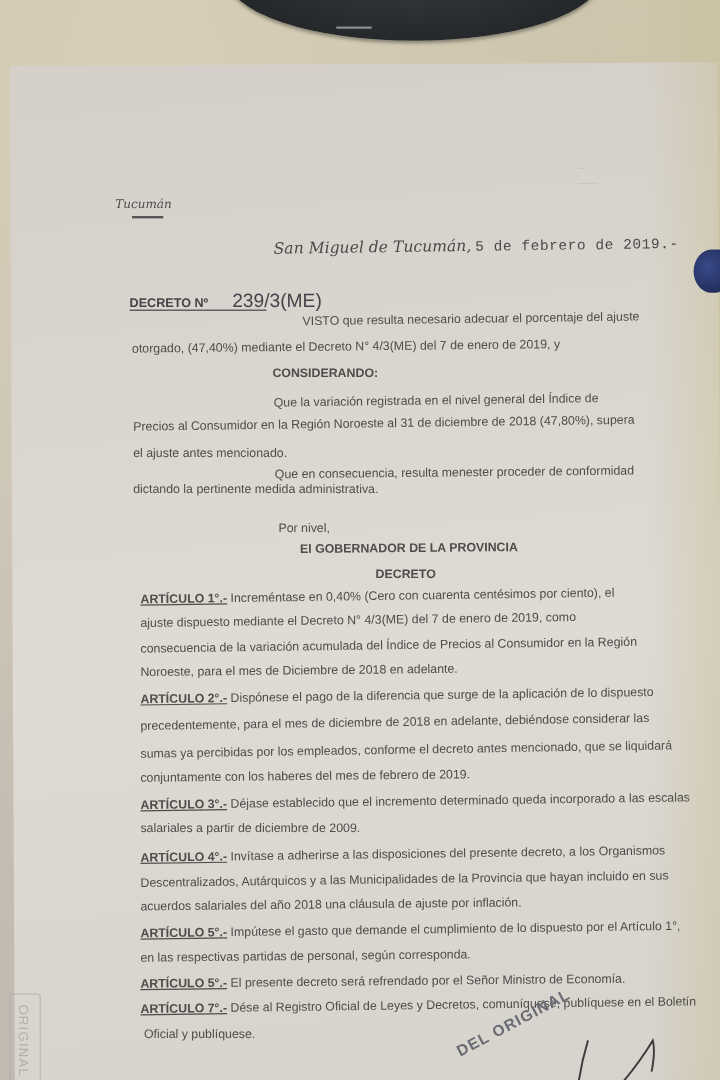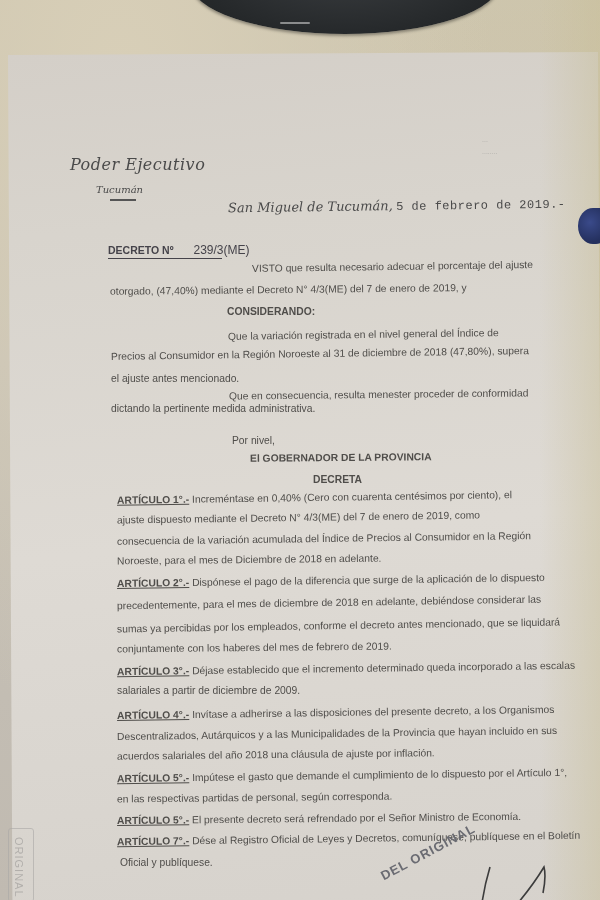--- a/index.html
+++ b/index.html
@@ -132,21 +132,21 @@
     .decree-num {
       position: absolute;
       left: 108px;
       top: 243px;
       color: #45434a;
       font-size: 10.5px;
       font-weight: bold;
     }
     .decree-num .num {
       font-weight: normal;
-      font-size: 12px;
+      font-size: 16px;
       margin-left: 20px;
     }
     .decree-num .rule {
       position: absolute;
       left: 0;
       top: 15px;
       width: 114px;
       height: 1px;
       background: #45434a;
     }
@@ -194,21 +194,20 @@
 <div class="right-shadow"></div>
 <div class="dark-object"></div>
 <div class="blue-thing"></div>
 
 <div class="faint-stamp">
   <div>...</div>
   <div>........</div>
 </div>
 
 <div class="letterhead">
-  <div class="lh-main">Poder Ejecutivo</div>
   <div class="lh-sub">Tucumán</div>
   <div class="lh-rule"></div>
 </div>
 
 <div class="place-date">
   <span class="place">San Miguel de Tucumán,</span>
   <span class="date">5 de febrero de 2019.-</span>
 </div>
 
 <div class="decree-num">
@@ -221,21 +220,21 @@
 
 <div class="doc-text bold" style="left:227px; top:301px;">CONSIDERANDO:</div>
 <div class="doc-text" style="left:228px; top:324px; transform:rotate(-0.8deg);">Que la variación registrada en el nivel general del Índice de</div>
 <div class="doc-text" style="left:111px; top:343px; transform:rotate(-0.8deg);">Precios al Consumidor en la Región Noroeste al 31 de diciembre de 2018 (47,80%), supera</div>
 <div class="doc-text" style="left:111px; top:348px;margin-top:20px;">el ajuste antes mencionado.</div>
 <div class="doc-text" style="left:229px; top:384px; transform:rotate(-0.6deg);">Que en consecuencia, resulta menester proceder de conformidad</div>
 <div class="doc-text" style="left:111px; top:398px;">dictando la  pertinente medida administrativa.</div>
 
 <div class="doc-text" style="left:232px; top:430px;">Por nivel,</div>
 <div class="doc-text bold" style="left:250px; top:447px; transform:rotate(-0.5deg);">El GOBERNADOR DE LA PROVINCIA</div>
-<div class="doc-text bold" style="left:313px; top:469px;">DECRETA</div>
+<div class="doc-text bold" style="left:313px; top:469px;">DECRETO</div>
 
 <div class="doc-text" style="left:117px; top:487px; transform:rotate(-0.8deg);">
   <span class="bold u">ARTÍCULO 1°.-</span><span> Increméntase en 0,40% (Cero con cuarenta centésimos por ciento), el</span>
 </div>
 <div class="doc-text" style="left:117px; top:507px; transform:rotate(-0.8deg);">ajuste dispuesto mediante el Decreto N° 4/3(ME) del 7 de enero de 2019, como</div>
 <div class="doc-text" style="left:117px; top:528px; transform:rotate(-0.8deg);">consecuencia de la variación acumulada del Índice de Precios al Consumidor en la Región</div>
 <div class="doc-text" style="left:117px; top:549px; transform:rotate(-0.6deg);">Noroeste,  para el mes de Diciembre de 2018 en adelante.</div>
 
 <div class="doc-text" style="left:117px; top:570px; transform:rotate(-0.8deg);">
   <span class="bold u">ARTÍCULO 2°.-</span><span> Dispónese el pago de la diferencia que surge de la aplicación de lo dispuesto</span>

